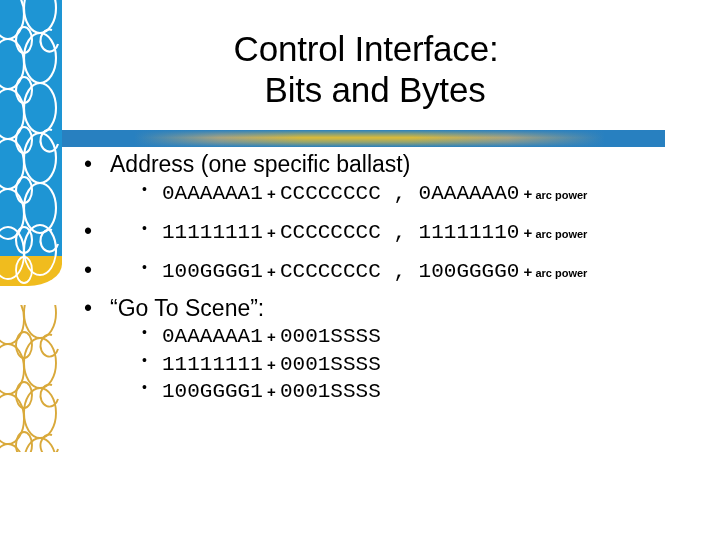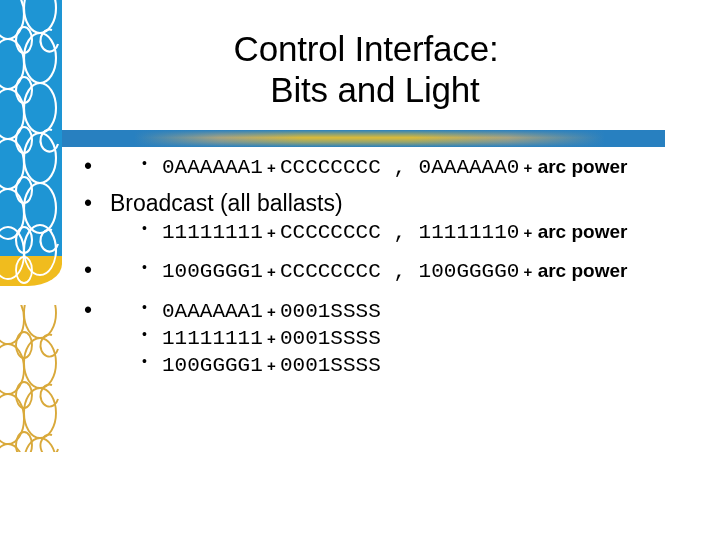--- a/index.html
+++ b/index.html
@@ -133,21 +133,21 @@
     letter-spacing: 0px;
   }
   .plus {
     font-family: "Liberation Sans", sans-serif;
     font-weight: bold;
     font-size: 15px;
   }
   .arc {
     font-family: "Liberation Sans", sans-serif;
     font-weight: bold;
-    font-size: 19px;
+    font-size: 11px;
   }
 
   .grp-spacer { height: 10px; }
 
   
   .logo {
     position: absolute;
     left: 596px;
     top: 466px;
     width: 124px;
@@ -219,43 +219,43 @@
         <path d="M 52 30 a 9 11 0 1 0 6 14"></path>
         <path d="M 52 80 a 9 11 0 1 0 6 14"></path>
         <path d="M 52 130 a 9 11 0 1 0 6 14"></path>
         <path d="M 52 180 a 9 11 0 1 0 6 14"></path>
       </g>
     </svg>
   </div>
 
   <div class="title-block">
     <span class="title-line">Control Interface:</span>
-    <span class="title-line title-line-2">Bits and Light</span>
+    <span class="title-line title-line-2">Bits and Bytes</span>
   </div>
 
   <div class="rule-bar"></div>
 
   <div class="body-area">
 
     <div>
       <div class="lvl1">
         <span class="bullet">•</span>
+        <span>Address (one specific ballast)</span>
       </div>
       <div class="lvl2">
         <span class="bullet">•</span>
         <span class="mono">0AAAAAA1</span><span class="plus">&nbsp;</span><span class="plus">+</span><span class="plus">&nbsp;</span><span class="mono">CCCCCCCC</span><span class="mono">&nbsp;</span><span class="mono">,</span><span class="mono">&nbsp;</span><span class="mono">0AAAAAA0</span><span class="plus">&nbsp;</span><span class="plus">+</span><span class="arc">&nbsp;</span><span class="arc">arc power</span>
       </div>
     </div>
 
     <div class="grp-spacer"></div>
 
     <div>
       <div class="lvl1">
         <span class="bullet">•</span>
-        <span>Broadcast (all ballasts)</span>
       </div>
       <div class="lvl2">
         <span class="bullet">•</span>
         <span class="mono">11111111</span><span class="plus">&nbsp;</span><span class="plus">+</span><span class="plus">&nbsp;</span><span class="mono">CCCCCCCC</span><span class="mono">&nbsp;</span><span class="mono">,</span><span class="mono">&nbsp;</span><span class="mono">11111110</span><span class="plus">&nbsp;</span><span class="plus">+</span><span class="arc">&nbsp;</span><span class="arc">arc power</span>
       </div>
     </div>
 
     <div class="grp-spacer"></div>
 
     <div>
@@ -266,20 +266,21 @@
         <span class="bullet">•</span>
         <span class="mono">100GGGG1</span><span class="plus">&nbsp;</span><span class="plus">+</span><span class="plus">&nbsp;</span><span class="mono">CCCCCCCC</span><span class="mono">&nbsp;</span><span class="mono">,</span><span class="mono">&nbsp;</span><span class="mono">100GGGG0</span><span class="plus">&nbsp;</span><span class="plus">+</span><span class="arc">&nbsp;</span><span class="arc">arc power</span>
       </div>
     </div>
 
     <div class="grp-spacer"></div>
 
     <div>
       <div class="lvl1">
         <span class="bullet">•</span>
+        <span>“Go To Scene”:</span>
       </div>
       <div class="lvl2">
         <span class="bullet">•</span>
         <span class="mono">0AAAAAA1</span><span class="plus">&nbsp;</span><span class="plus">+</span><span class="plus">&nbsp;</span><span class="mono">0001SSSS</span>
       </div>
       <div class="lvl2">
         <span class="bullet">•</span>
         <span class="mono">11111111</span><span class="plus">&nbsp;</span><span class="plus">+</span><span class="plus">&nbsp;</span><span class="mono">0001SSSS</span>
       </div>
       <div class="lvl2">

